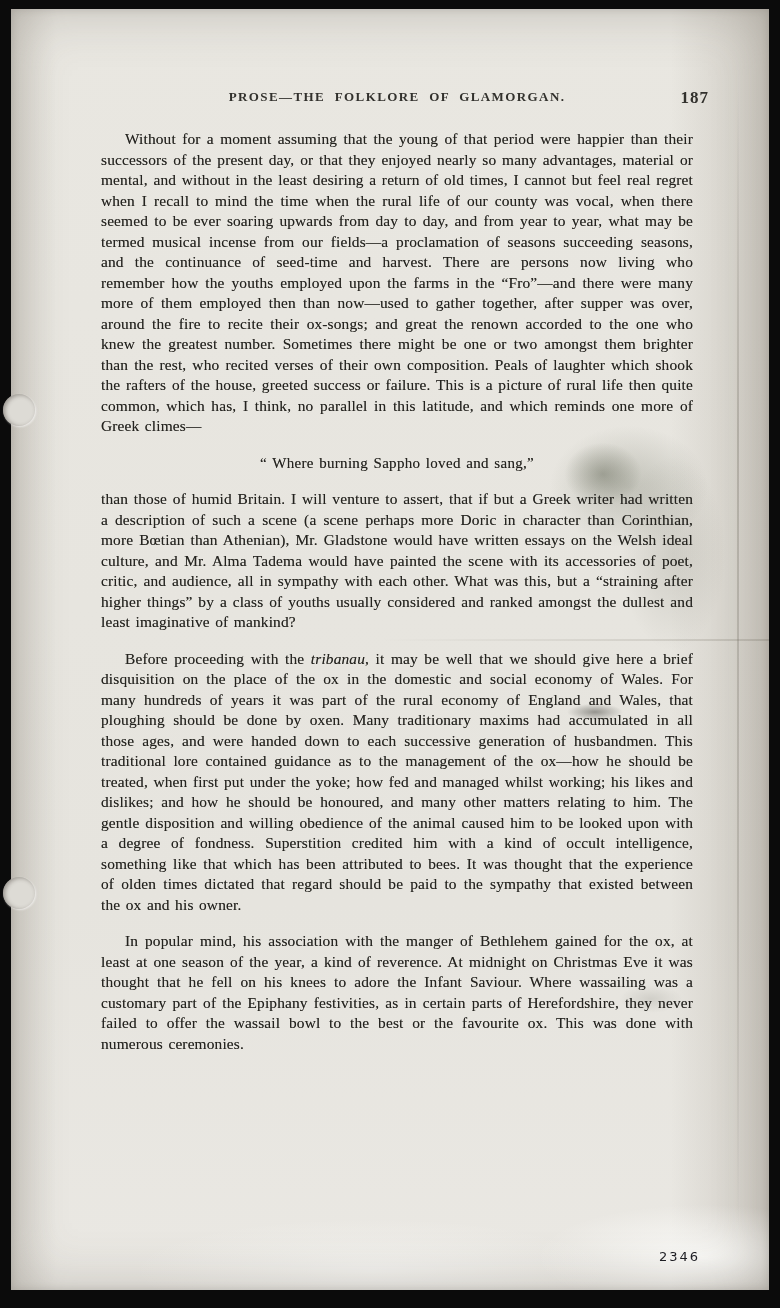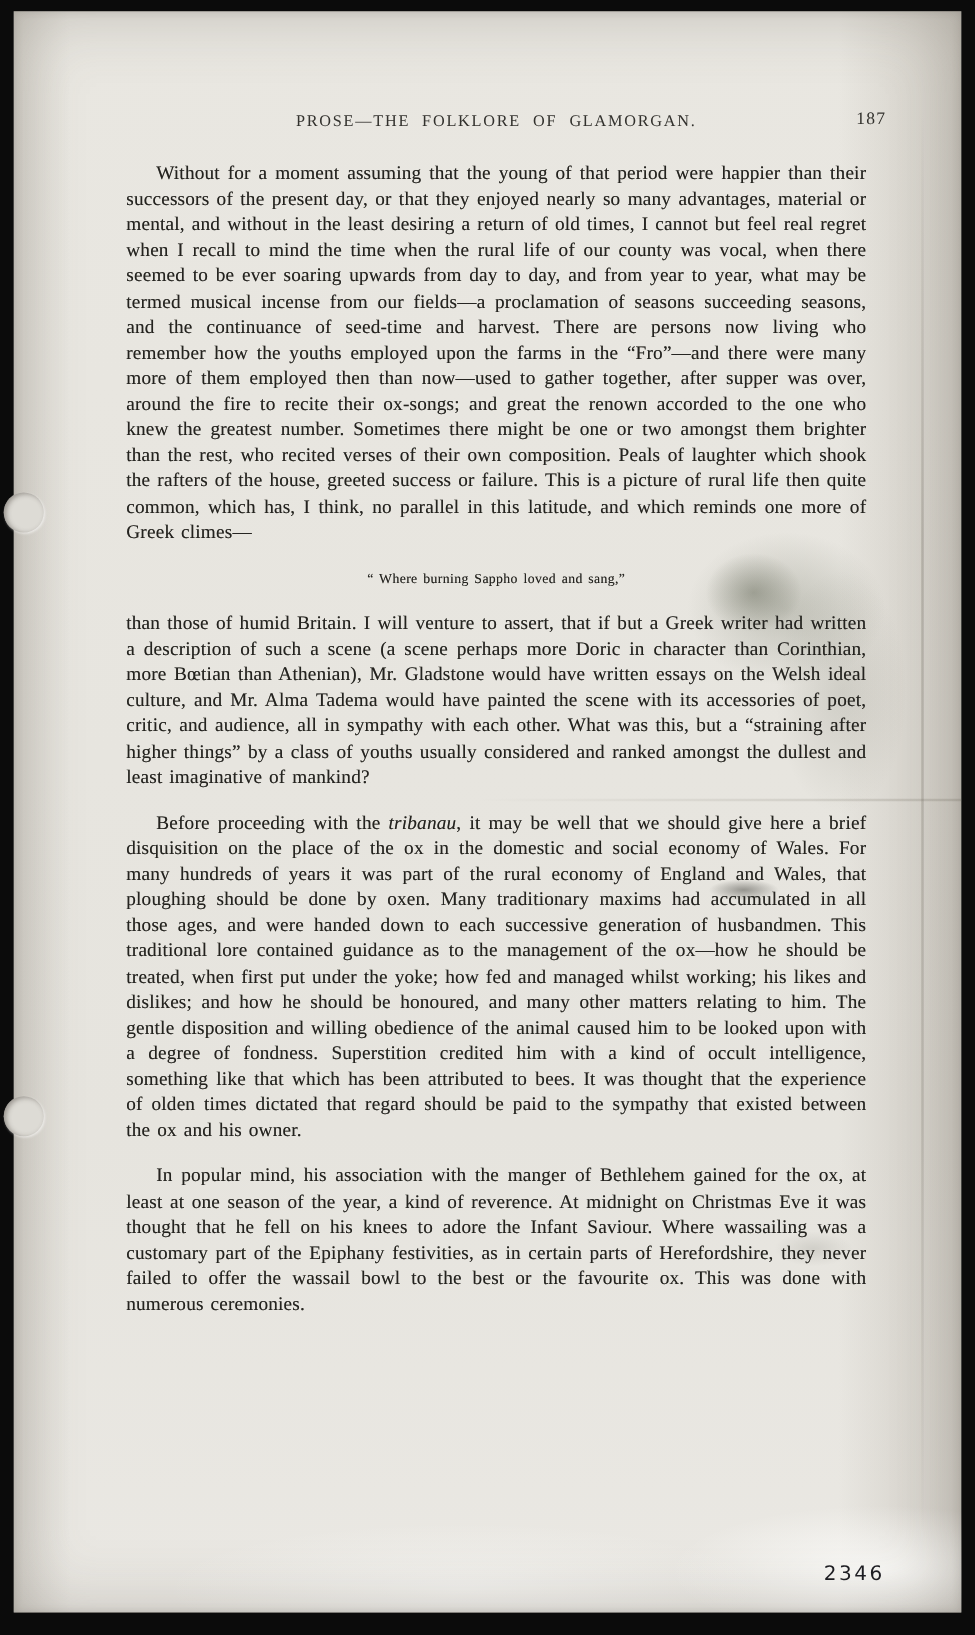--- a/index.html
+++ b/index.html
@@ -66,53 +66,54 @@
     color: #23221e;
   }
   .header {
     position: relative;
     text-align: center;
     font-size: 13px;
     letter-spacing: 1.4px;
     word-spacing: 5px;
     color: #32312d;
     height: 18px;
+    font-weight: bold;
   }
   .pagenum {
     position: absolute;
     right: 0;
     top: -1px;
-    font-size: 14px;
+    font-size: 17px;
     letter-spacing: 1px;
   }
   .bodytext {
     margin-top: 22px;
     font-size: 15.4px;
     line-height: 20.5px;
     text-align: justify;
     word-spacing: 1.5px;
     letter-spacing: 0.15px;
     color: #24231f;
     text-shadow: 0 0 0.4px rgba(20,20,15,0.45);
   }
   .para { margin: 16px; text-indent: 24px; }
   .para.noindent { text-indent: 0; }
   .quote {
     margin: 9px 0 9px 0;
     text-indent: 0;
     text-align: center;
-    font-size: 11px;
+    font-size: 15px;
     letter-spacing: 0.3px;
   }
   .stamp {
     position: absolute;
     left: 648px;
     top: 1240px;
     font-family: "DejaVu Sans", sans-serif;
-    font-size: 16px;
+    font-size: 13px;
     letter-spacing: 2px;
     color: #1d1d22;
   }
 </style>
 </head>
 <body>
 
 <div class="scan">
   <div class="paper">
 

